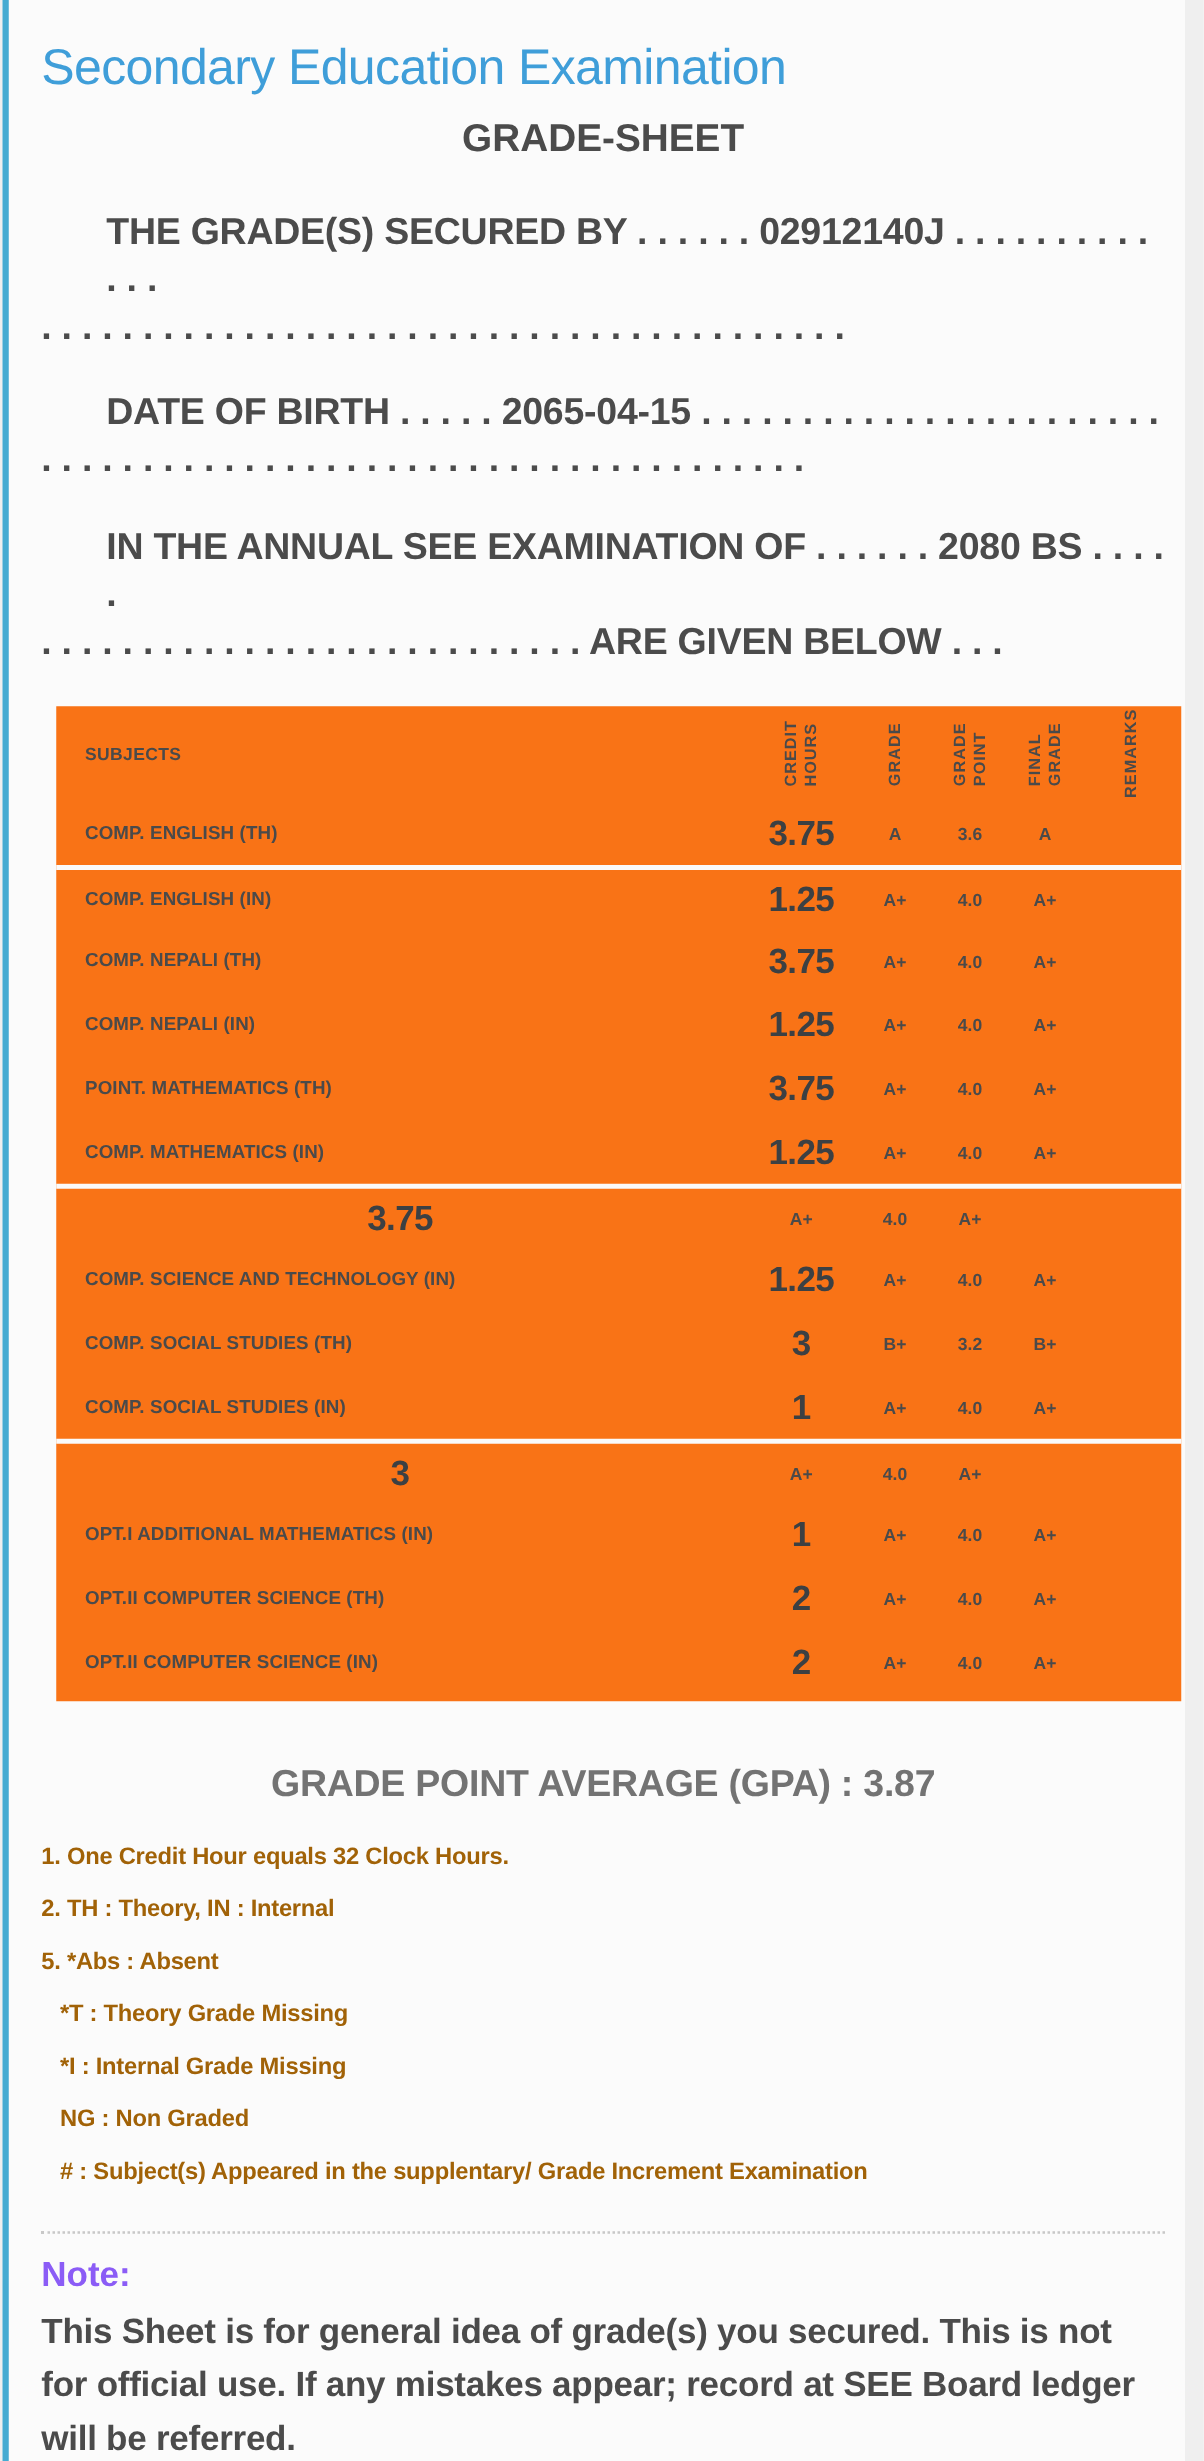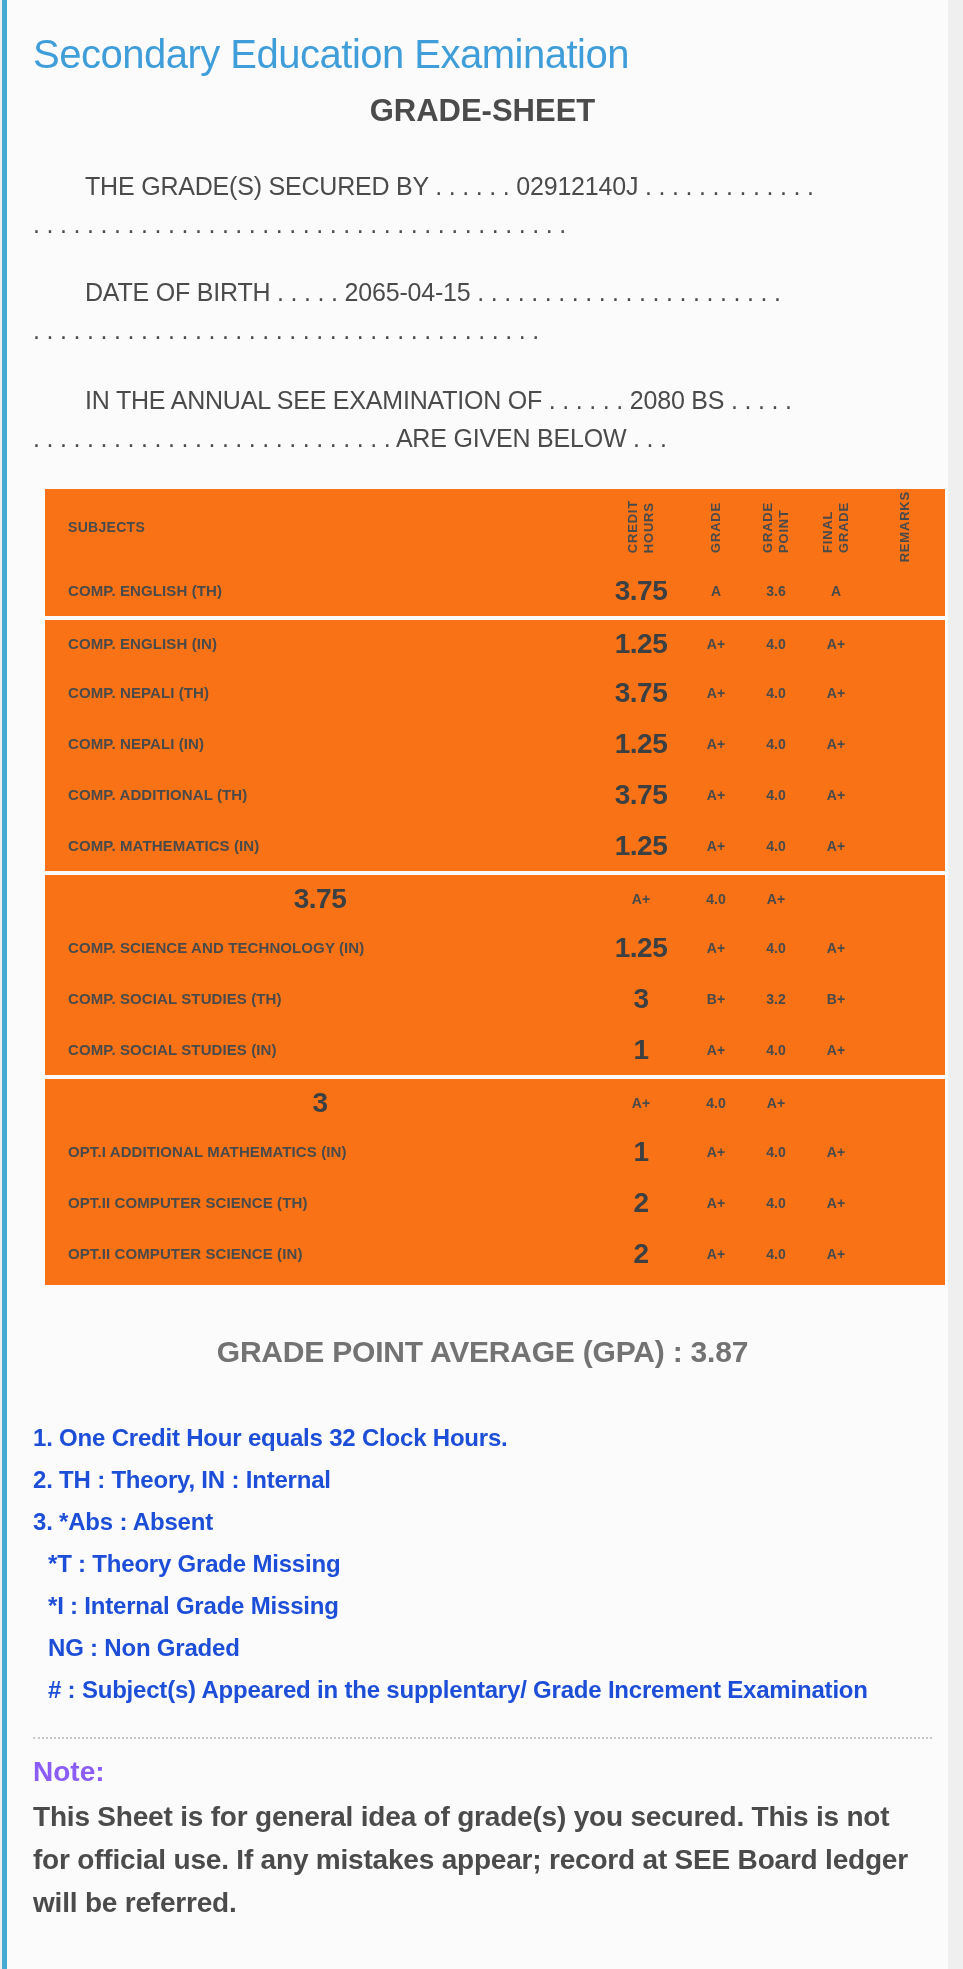--- a/index.html
+++ b/index.html
@@ -32,22 +32,22 @@
   .subtitle {
     margin-top:16px;
     text-align:center;
     color:#4b4b4b;
     font-size:31px;
     font-weight:700;
   }
 
   .para {
     color:#4b4b4b;
-    font-size:25px;
-    font-weight:400;
+    font-size:30px;
+    font-weight:700;
     line-height:38px;
     letter-spacing:-0.2px;
   }
   .para .l1 { display:block; padding-left:52px; }
   .para .l2 { display:block; }
   .p1 { margin-top:38px; }
   .p2 { margin-top:30px; }
   .p3 { margin-top:32px; }
 
   .grades {
@@ -87,22 +87,22 @@
   }
   .small { text-align:center; font-size:14px; font-weight:700; color:#4a4a4a; }
 
   .gpa {
     margin-top:50px;
     text-align:center;
     font-size:30px; font-weight:700; color:#737373; letter-spacing:-0.2px;
   }
 
   .legend {
-    margin-top:48px;
-    font-size:24px; font-weight:700; color:#1d4ed8;
+    margin-top:20px;
+    font-size:19px; font-weight:700; color:#a16207;
     line-height:42px; letter-spacing:-0.2px;
     list-style:none;
   }
   .legend-item.indent { text-indent:15px; }
 
   .rule {
     margin:26px 0 12px;
     border:none;
     border-top:2px dotted #c8c8c8;
   }
@@ -178,21 +178,21 @@
           <div class="row">
             <div class="subject-cell">COMP. NEPALI (IN)</div>
             <div class="num">1.25</div>
             <div class="small">A+</div>
             <div class="small">4.0</div>
             <div class="small">A+</div>
             <div class="small"></div>
           </div>
 
           <div class="row">
-            <div class="subject-cell">COMP. ADDITIONAL (TH)</div>
+            <div class="subject-cell">POINT. MATHEMATICS (TH)</div>
             <div class="num">3.75</div>
             <div class="small">A+</div>
             <div class="small">4.0</div>
             <div class="small">A+</div>
             <div class="small"></div>
           </div>
 
           <div class="row">
             <div class="subject-cell">COMP. MATHEMATICS (IN)</div>
             <div class="num">1.25</div>
@@ -275,21 +275,21 @@
     </div>
 
     <div class="gpa">GRADE POINT AVERAGE (GPA) : 3.87</div>
 
     <div class="legend">
 
         <div class="legend-item">1. One Credit Hour equals 32 Clock Hours.</div>
 
         <div class="legend-item">2. TH : Theory, IN : Internal</div>
 
-        <div class="legend-item">3. *Abs : Absent</div>
+        <div class="legend-item">5. *Abs : Absent</div>
 
         <div class="legend-item indent">*T : Theory Grade Missing</div>
 
         <div class="legend-item indent">*I : Internal Grade Missing</div>
 
         <div class="legend-item indent">NG : Non Graded</div>
 
         <div class="legend-item indent"># : Subject(s) Appeared in the supplentary/ Grade Increment Examination</div>
       </div>
 

